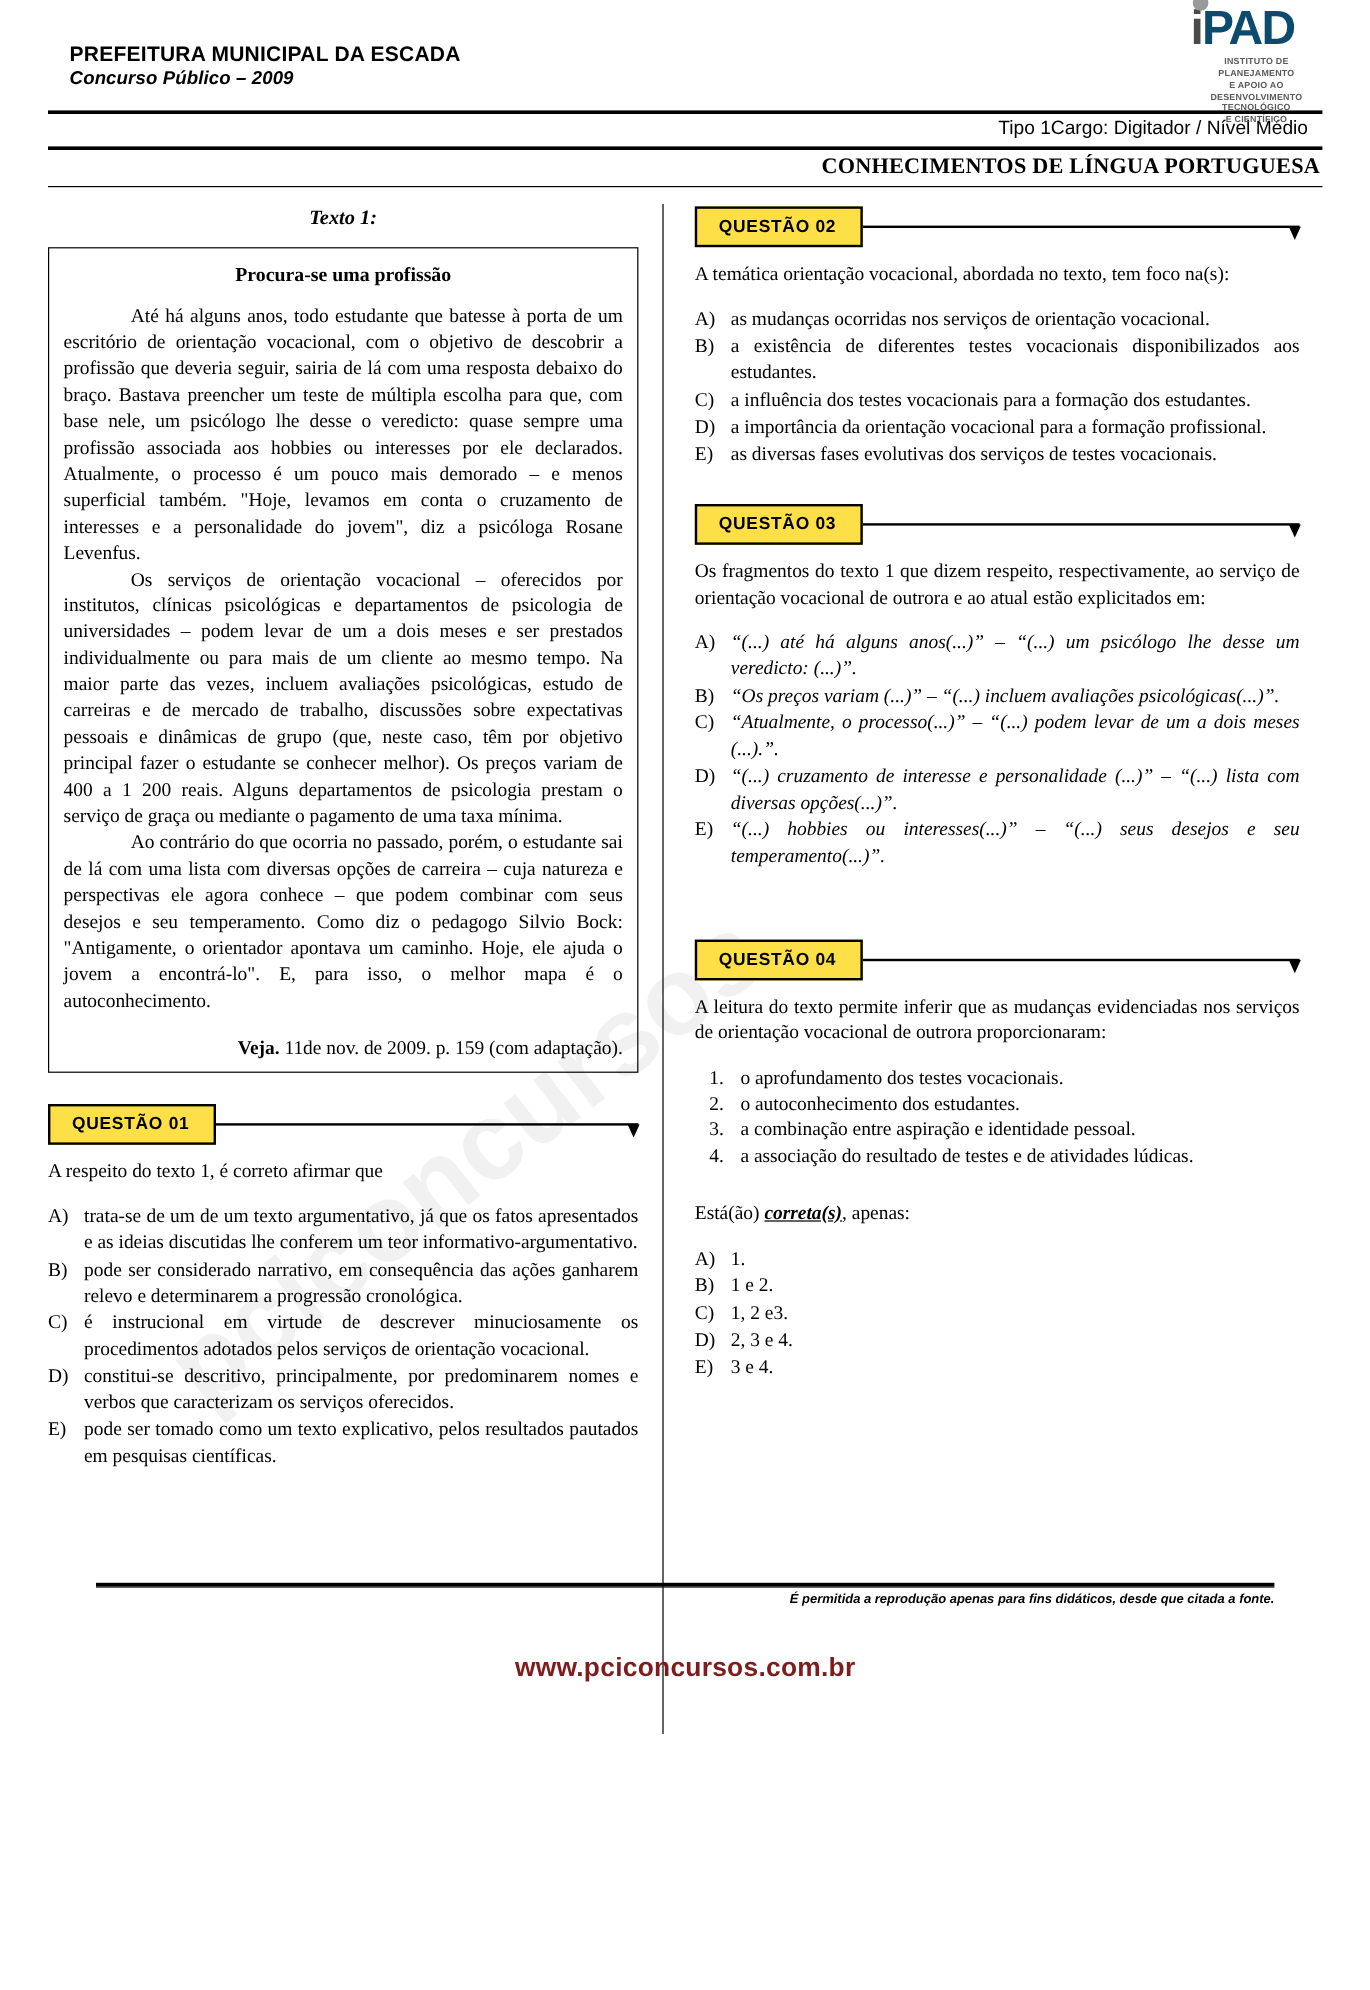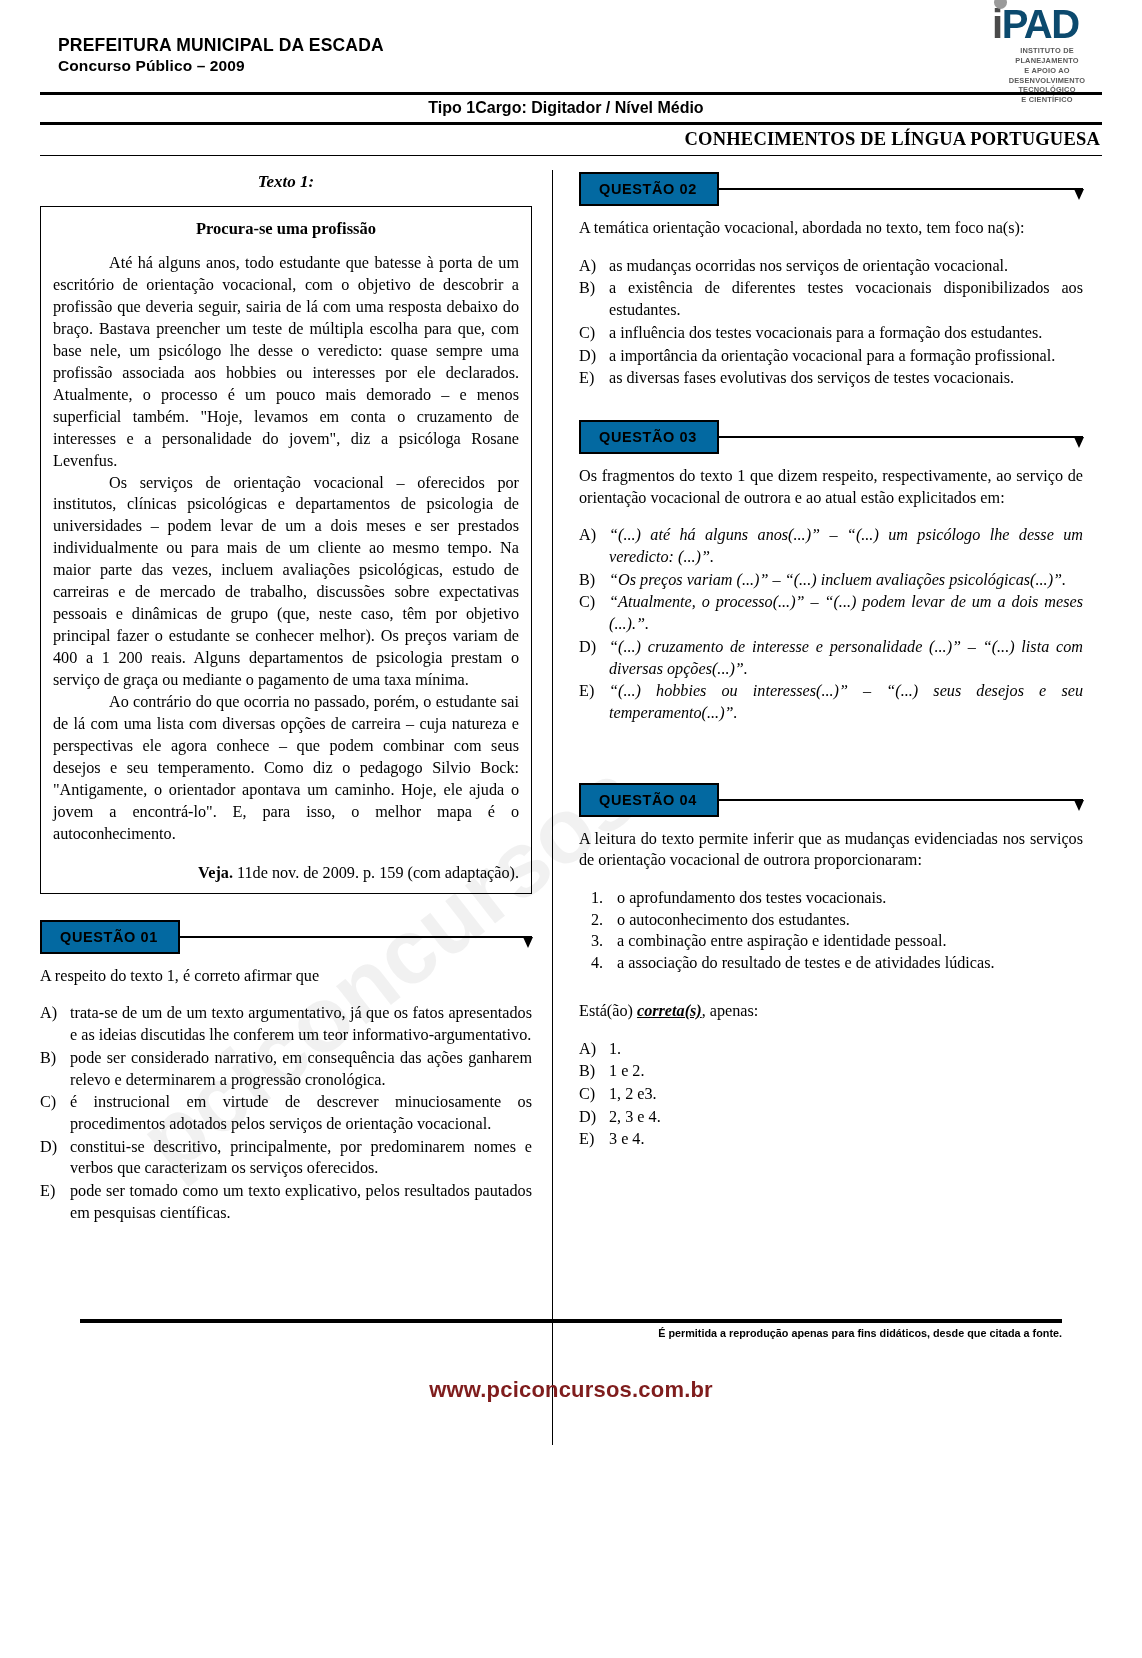--- a/index.html
+++ b/index.html
@@ -31,21 +31,21 @@
   }
   .header-titles {
     position: absolute;
     left: 18px;
     top: 34px;
     font-family: "Liberation Sans", "DejaVu Sans", sans-serif;
     font-weight: bold;
     line-height: 1.28;
   }
   .header-line1 { font-size: 17.5px; letter-spacing: 0.2px; }
-  .header-line2 { font-size: 15.5px; letter-spacing: 0.1px; }
+  .header-line2 { font-size: 15.5px; letter-spacing: 0.1px; font-style: italic; }
 
   .logo {
     position: absolute;
     right: 0px;
     top: 4px;
     width: 110px;
     text-align: left;
   }
   .logo-mark {
     position: relative;
@@ -84,24 +84,24 @@
     margin: 0;
   }
   .rule-thin {
     border: 0;
     border-top: 1.5px solid #000;
     margin: 0;
   }
 
   .band {
     display: flex;
-    justify-content: center;
+    justify-content: flex-end;
     align-items: center;
     font-family: "Liberation Sans", "DejaVu Sans", sans-serif;
-    font-weight: bold;
+    font-weight: normal;
     font-size: 16px;
     padding: 4px 4px 5px 2px;
   }
   .band .right { padding-right: 8px; }
 
   .subject-band {
     text-align: right;
     font-family: "Liberation Serif", "DejaVu Serif", serif;
     font-weight: bold;
     font-size: 18.5px;
@@ -173,21 +173,21 @@
     height: 34px;
   }
   .q-tag {
     border: 2.2px solid #000;
     font-family: "Liberation Sans", "DejaVu Sans", sans-serif;
     font-weight: bold;
     font-size: 14.5px;
     letter-spacing: 0.6px;
     padding: 7px 20px 7px 18px;
     white-space: nowrap;
-    background: #0369a1;
+    background: #fde047;
     position: relative;
     z-index: 2;
   }
   .q-rule {
     flex: 1 1 auto;
     height: 0;
     border-top: 2.2px solid #000;
     position: relative;
   }
   .q-rule::after {
@@ -259,20 +259,21 @@
     text-align: center;
     font-family: "Liberation Sans", "DejaVu Sans", sans-serif;
     font-weight: bold;
     font-size: 12.5px;
     padding: 4px 0 3px 0;
   }
   .footer-note {
     text-align: right;
     font-family: "Liberation Sans", "DejaVu Sans", sans-serif;
     font-weight: bold;
+    font-style: italic;
     font-size: 10.8px;
     padding-top: 4px;
   }
   .site {
     position: absolute;
     left: 0;
     right: 0;
     bottom: 42px;
     text-align: center;
     font-family: "Liberation Sans", "DejaVu Sans", sans-serif;

